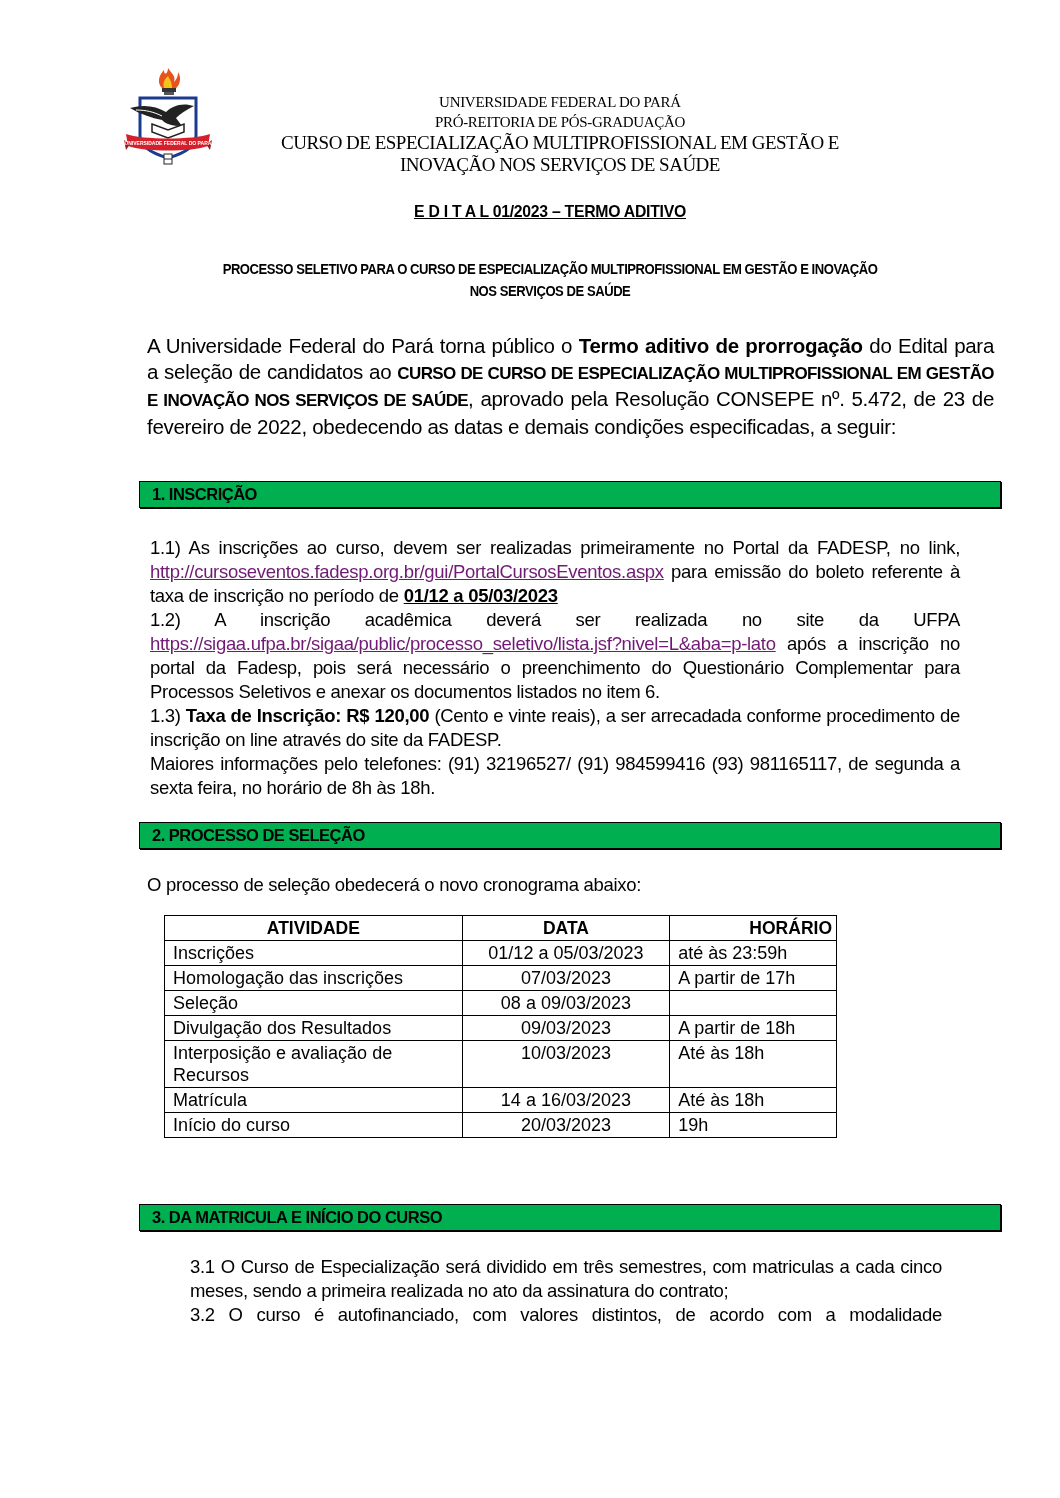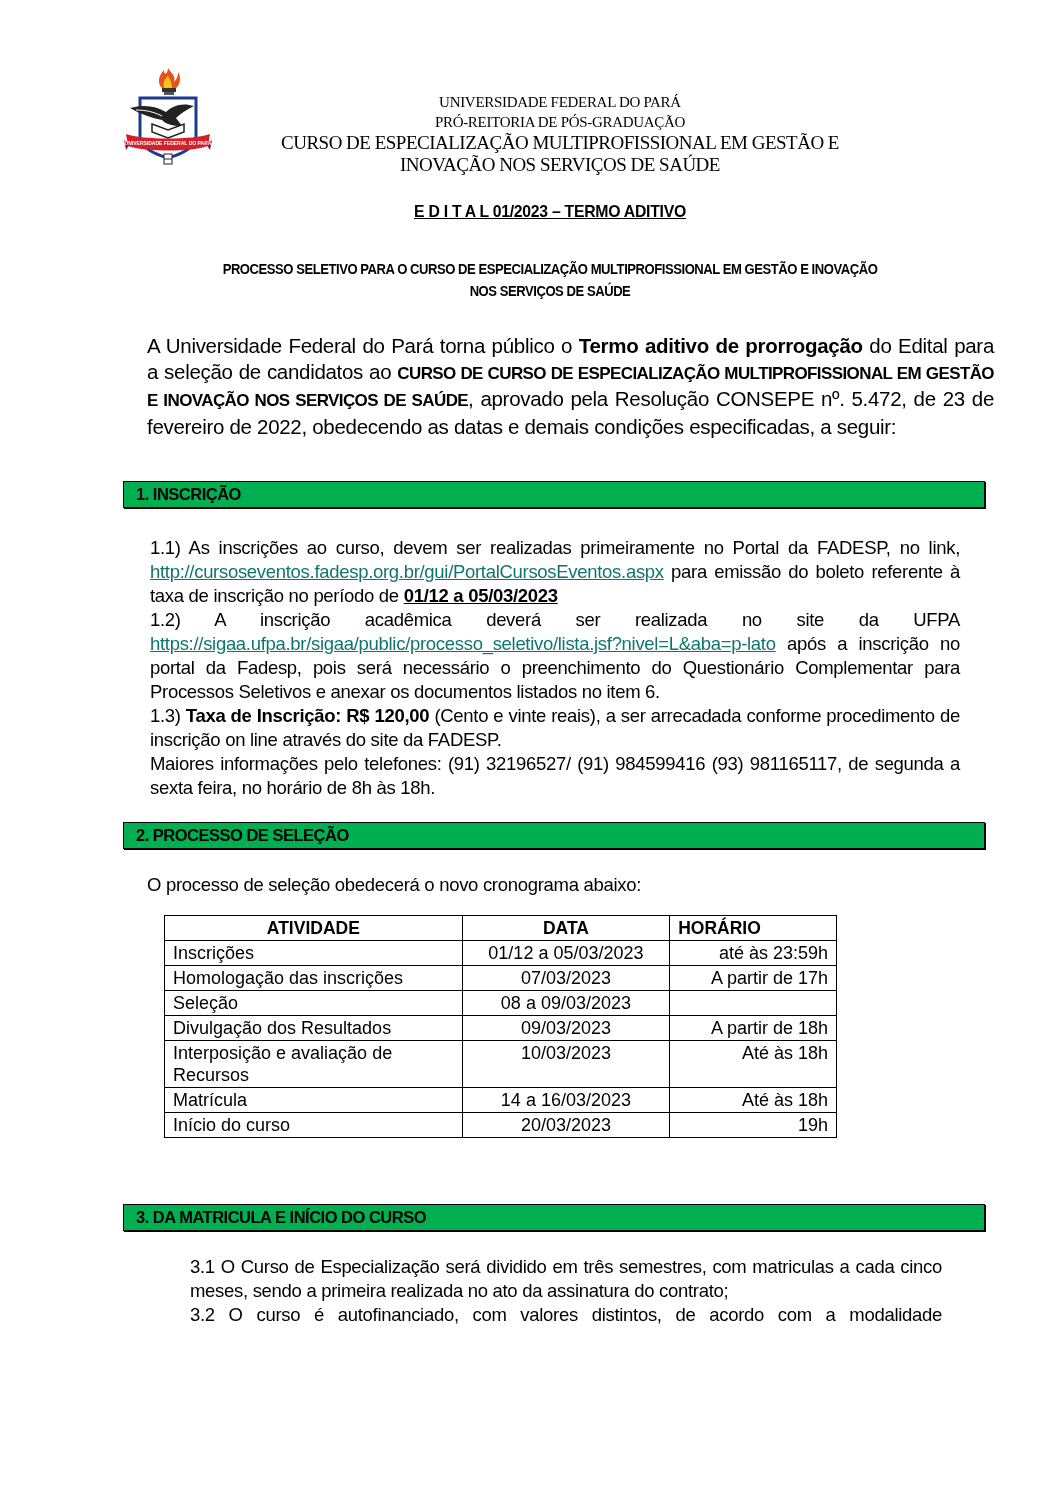--- a/index.html
+++ b/index.html
@@ -16,36 +16,36 @@
   .edital-title { position: absolute; left: 140px; top: 202px; width: 820px; text-align: center;
     font-weight: bold; font-size: 17px; text-decoration: underline; letter-spacing: -0.3px; transform: scaleX(0.93); }
 
   .proc-title { position: absolute; left: 140px; top: 258px; width: 820px; text-align: center;
     font-weight: bold; font-size: 14.5px; line-height: 22px; letter-spacing: -0.5px; transform: scaleX(0.9); }
 
   .intro { position: absolute; left: 147px; top: 333px; width: 847px; font-size: 20.5px; line-height: 25.5px;
     text-align: justify; letter-spacing: -0.3px; }
   .intro b.cond { font-size: 17px; letter-spacing: -0.6px; }
 
-  .section-bar { position: absolute; left: 123px; width: 862px; height: 27px; background: #00b050;
+  .section-bar { position: absolute; left: 139px; width: 862px; height: 27px; background: #00b050;
     border: 1px solid #000; box-shadow: 1px 1px 0 #000; box-sizing: border-box; }
   .section-bar span { position: absolute; left: 12px; top: 3px; font-weight: bold; font-size: 16.5px; letter-spacing: -0.5px; }
 
   .para { position: absolute; font-size: 18.5px; line-height: 24px; text-align: justify; letter-spacing: -0.3px; }
-  .para a { color: #0f766e; text-decoration: underline; }
+  .para a { color: #701a75; text-decoration: underline; }
   .justify-line { text-align: justify; text-align-last: justify; display: block; }
 
   .sched { position: absolute; left: 164px; top: 915px; width: 673px; border-collapse: collapse; font-size: 18px; padding-left: 40px; }
   .sched th, .sched td { border: 1.5px solid #000; padding: 1px 8px; line-height: 22px; vertical-align: top; }
   .sched th { font-weight: bold; font-size: 17.5px; }
   .sched .c1 { width: 305px; }
   .sched .c2 { width: 205px; text-align: center; }
-  .sched .c3 { width: 160px; text-align: right; }
+  .sched .c3 { width: 160px; }
   .sched th.c1 { text-align: center; }
-  .sched th.c3 { text-align: left; padding-right: 4px; }
+  .sched th.c3 { text-align: right; padding-right: 4px; }
 </style>
 </head>
 <body class="sans">
 
 <div class="logo">
   <svg width="92" height="100" viewBox="0 0 92 100">
 
     <path d="M40 22 C34 16 38 8 42 4 C42 10 46 8 46 2 C50 8 54 10 52 16 C56 12 56 8 56 6 C60 12 58 20 52 24 Z" fill="#e8531c"></path>
     <path d="M42 22 C40 16 44 12 46 10 C48 14 50 16 50 22 Z" fill="#f8c21c"></path>
     <rect x="40" y="22" width="14" height="4" fill="#333"></rect>

